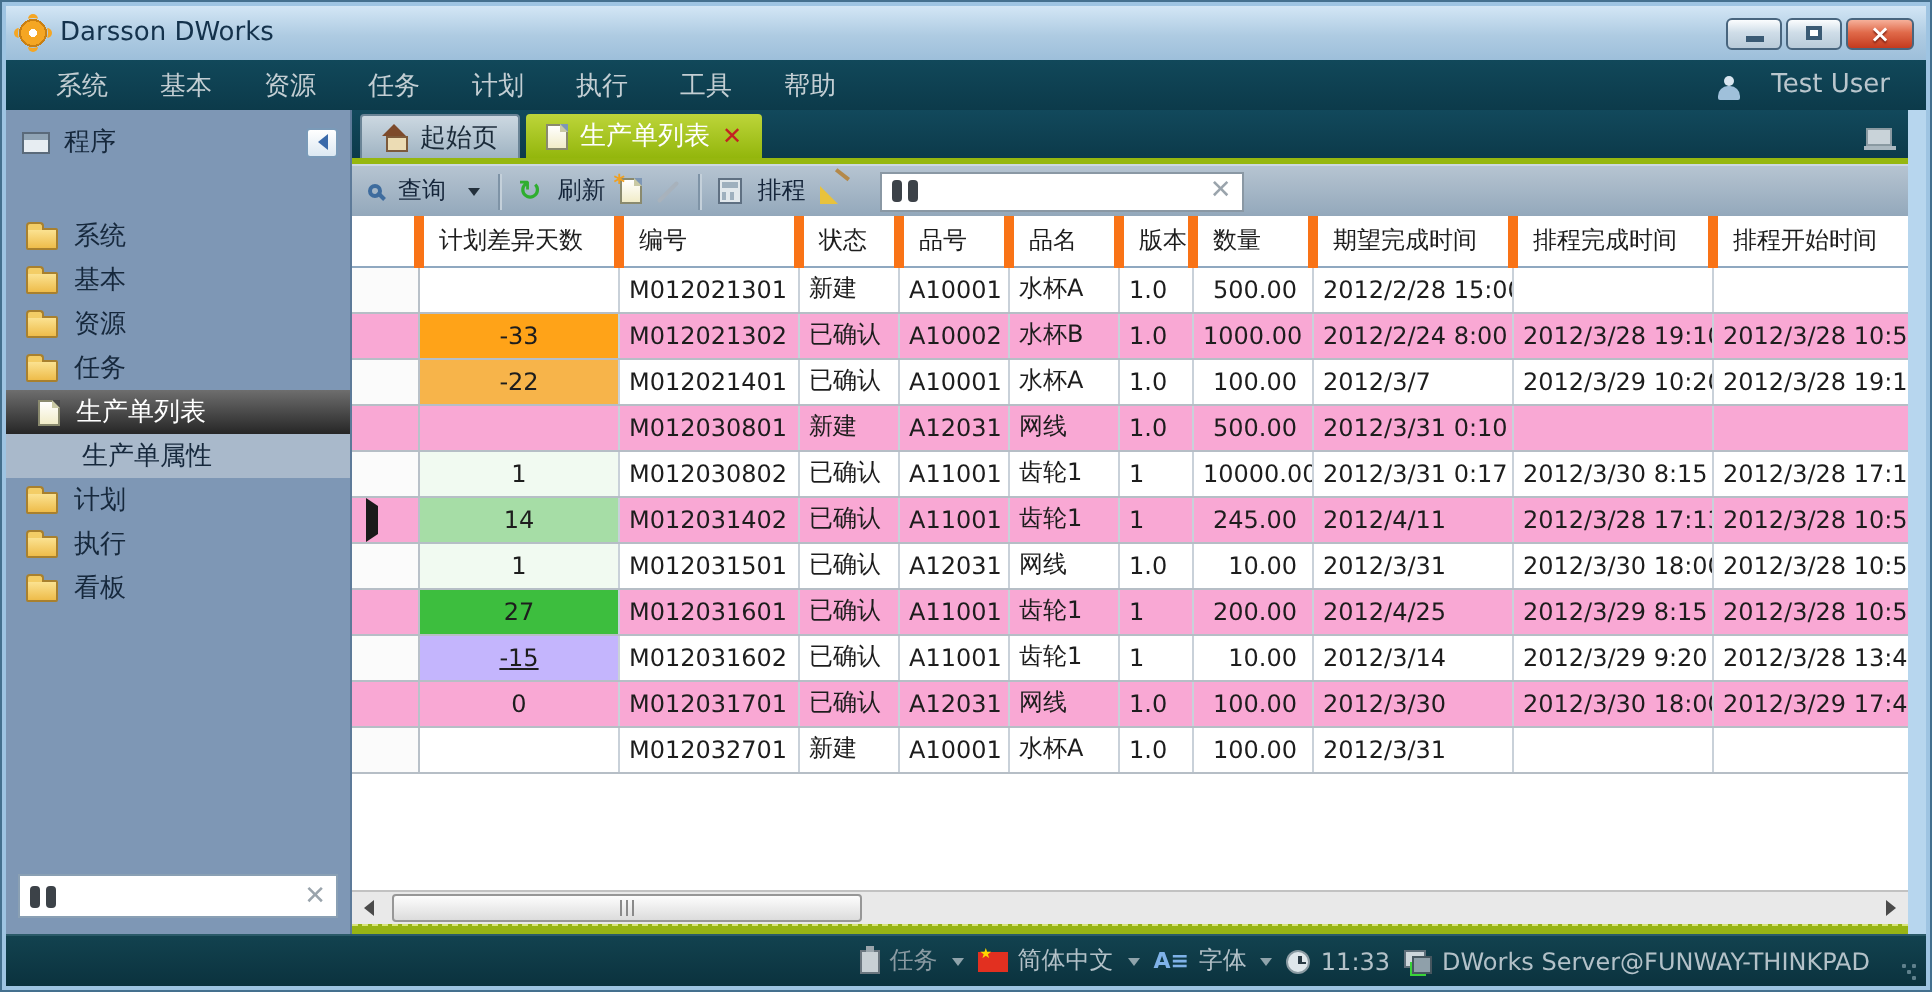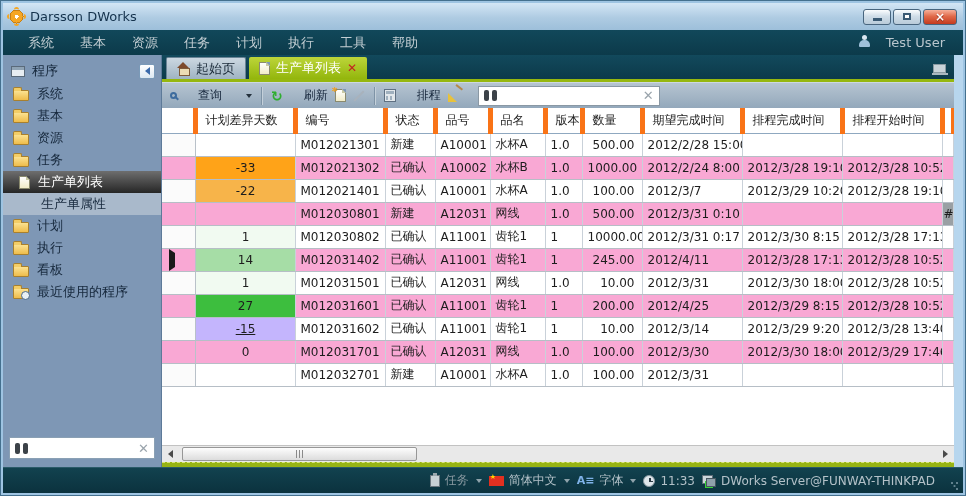--- a/index.html
+++ b/index.html
@@ -19,31 +19,31 @@
   .glyph-restore{ width:8px; height:7px; border:2px solid #3a5a74; background:#fff; }
   .glyph-close{ color:#fff; font-size:12px; font-weight:bold; line-height:1; text-shadow:0 1px 1px #802010; }
   .icon-gear{ width:15px; height:15px; border-radius:50%;
       background:radial-gradient(circle at 50% 50%, #ffffff 0 2px, #f5a623 2px 6px, #c97f12 6px 7px, transparent 7px);
       box-shadow:0 -7px 0 -5px #f5a623, 0 7px 0 -5px #f5a623, -7px 0 0 -5px #f5a623, 7px 0 0 -5px #f5a623; }
 
   
   .menubar{ height:25px; flex:none; background:linear-gradient(#11485a,#0c3a4a); display:flex; align-items:center;
             padding:0 12px; }
   .menu-item{ color:#c3ced3; font-size:13px; padding:0 13px; height:25px; display:flex; align-items:center; cursor:default; }
-  .menu-user{ margin-left:auto; display:flex; align-items:flex-start; gap:16px; color:#b9c6cd; font-size:13px; padding-right:6px;}
+  .menu-user{ margin-left:auto; display:flex; align-items:flex-end; gap:16px; color:#b9c6cd; font-size:13px; padding-right:6px;}
   .icon-user{ width:11px; height:12px; position:relative; }
   .icon-user::before{ content:""; position:absolute; left:3px; top:0; width:5px; height:5px; border-radius:50%; background:#d9e6f0; }
   .icon-user::after{ content:""; position:absolute; left:0; top:5px; width:11px; height:7px; border-radius:5px 5px 1px 1px; background:#9fc0da; }
 
   
   .main{ flex:1; display:flex; min-height:0; }
 
   
-  .sidebar{ width:159px; flex:none; background:#7e97b5; border-right:1px solid #5d7density; border-right:1px solid #5d7a99;
-            display:flex; flex-direction:column; padding-top:4px; }
+  .sidebar{ width:173px; flex:none; background:#7e97b5; border-right:1px solid #5d7density; border-right:1px solid #5d7a99;
+            display:flex; flex-direction:column; padding-top:4px;gap:24px; }
   .side-header{ height:24px; display:flex; align-items:center; padding:0 6px 0 8px; color:#16283c; font-size:13px; gap:7px; }
   .btn-collapse{ margin-left:auto; width:16px; height:15px; border:1px solid #7a9ab8; border-radius:2px;
                  background:linear-gradient(#ffffff,#dce8f2); display:flex; align-items:center; justify-content:center; }
   .tri-left{ width:0; height:0; border-top:4px solid transparent; border-bottom:4px solid transparent; border-right:5px solid #3a6aaa; }
   .icon-program{ width:14px; height:11px; background:#e7edf2; border:1px solid #5a6a7a; position:relative; }
   .icon-program::before{ content:""; position:absolute; left:0; top:0; right:0; height:3px; background:#8fa3b4; }
   .nav{ display:flex; flex-direction:column; }
   .nav-item{ height:22px; display:flex; align-items:center; gap:8px; padding-left:10px; font-size:13px; color:#16283c; cursor:default; }
   .nav-item.selected{ background:linear-gradient(#6e6e6e,#262626); color:#ffffff; padding-left:16px; }
   .nav-item.sub{ background:#a9b9cb; padding-left:38px; }
@@ -72,21 +72,21 @@
   .icon-home{ width:13px; height:11px; position:relative; flex:none;}
   .icon-home::before{ content:""; position:absolute; left:0; top:-1px; width:0; height:0; border-left:6px solid transparent; border-right:6px solid transparent; border-bottom:6px solid #7d4a2b; }
   .icon-home::after{ content:""; position:absolute; left:2px; top:5px; width:9px; height:6px; background:#ecdcb4; border:1px solid #7d5a3a; }
   .green-line{ height:3px; flex:none; background:#96b70f; }
   .icon-window{ margin-left:auto; margin-bottom:6px; margin-right:8px; width:13px; height:9px; background:#c9d3d9; border:1px solid #8a9aa2; position:relative; }
   .icon-window::after{ content:""; position:absolute; left:-2px; bottom:-3px; width:16px; height:2px; background:#aab8c0; }
 
   
   .toolbar{ height:26px; flex:none; background:linear-gradient(#b6c4d1,#93a8bb); display:flex; align-items:center;
             padding:0 8px; gap:7px; font-size:12px; color:#15253a; border-top:1px solid #cdd8e0; }
-  .tool{ display:flex; align-items:center; gap:21px; }
+  .tool{ display:flex; align-items:center; gap:8px; }
   .tsep{ width:1px; height:18px; background:#7e93a6; box-shadow:1px 0 0 #c4d0da; margin:0 2px; }
   .caret{ width:0; height:0; border-left:3.5px solid transparent; border-right:3.5px solid transparent; border-top:4px solid #23303c; margin-left:3px; }
   .icon-search{ width:7px; height:7px; border:2px solid #3e6c9e; border-radius:50%; position:relative; flex:none;}
   .icon-search::after{ content:""; position:absolute; width:5px; height:2px; background:#3e6c9e; transform:rotate(45deg); right:-4px; bottom:-2px; }
   .icon-refresh{ color:#2fae2f; font-size:14px; font-weight:bold; line-height:1; }
   .icon-newdoc{ position:relative; }
   .icon-newdoc .star{ position:absolute; top:-5px; left:-4px; color:#f0a020; font-size:11px; font-weight:bold; }
   .icon-pencil{ width:2px; height:14px; background:#a8b2bc; border-radius:1px; transform:rotate(45deg); margin:0 5px; }
   .icon-calc{ width:12px; height:13px; background:#e2e8ec; border:1px solid #5f7082; position:relative; }
   .icon-calc::before{ content:""; position:absolute; left:1px; right:1px; top:1px; height:3px; background:#9fb0be; }
@@ -220,24 +220,20 @@
             <span class="icon-folder"></span>
             <span>计划</span>
           </div>
           <div class="nav-item">
             <span class="icon-folder"></span>
             <span>执行</span>
           </div>
           <div class="nav-item">
             <span class="icon-folder"></span>
             <span>看板</span>
-          </div>
-          <div class="nav-item">
-            <span class="icon-folder clock"></span>
-            <span>最近使用的程序</span>
           </div>
         </div>
       <div class="side-search">
         <span class="icon-binoc"></span>
         <span></span>
         <span class="clear-x">✕</span>
       </div>
     </div>
 
     <div class="content">

